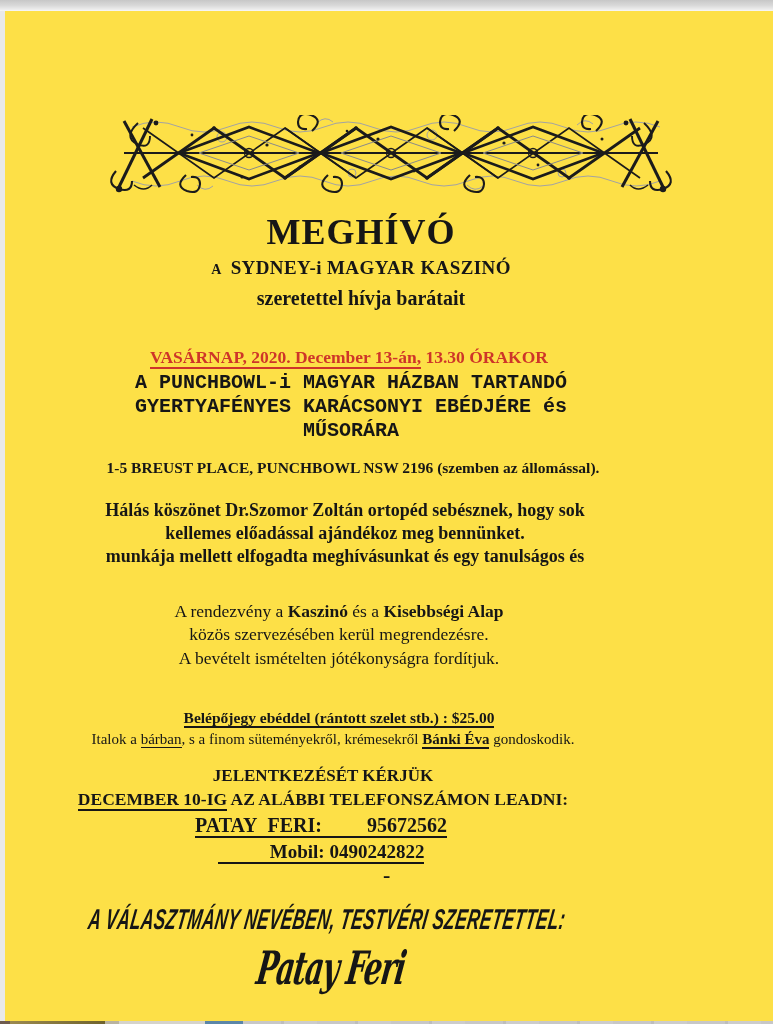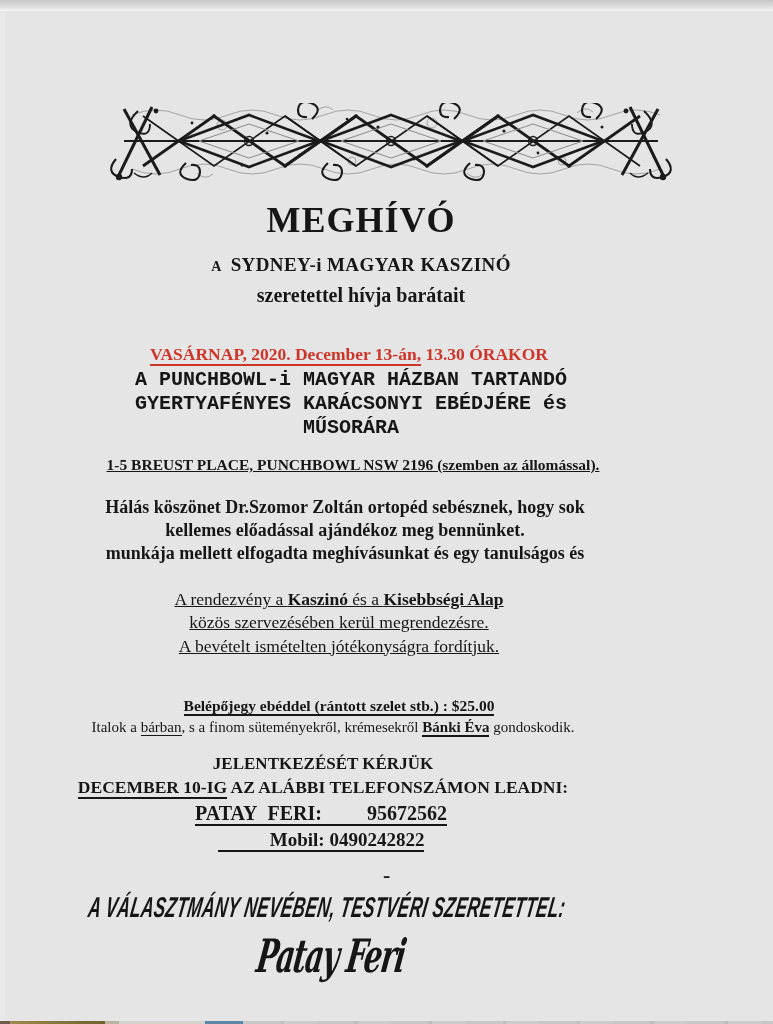--- a/index.html
+++ b/index.html
@@ -5,37 +5,37 @@
   :root { --accent-red:#ce3529; --ink:#161616; }
   html,body { margin:0; padding:0; }
   body {
     width:773px; height:1024px; position:relative; overflow:hidden;
     background:#fff; color:var(--ink);
     font-family:"Liberation Serif","DejaVu Serif",serif;
   }
   .topbar { position:absolute; top:0; left:0; right:0; height:11px;
     background:linear-gradient(180deg,#c7c7c7,#d9d9d9 50%,#efefef 90%,#f8f8f8); }
   .leftstrip { position:absolute; top:11px; left:0; width:5px; bottom:0; background:#e9e9e9; }
-  .page { position:absolute; top:11px; left:5px; right:0; bottom:0; background:#e5e5e5;
-    padding:0 86px 0 30px; }
+  .page { position:absolute; top:11px; left:5px; right:0; bottom:0; background:#fde047;
+    padding:12px 86px 0 30px; }
   .page > div { text-align:center; white-space:nowrap; }
 
   .ornament-wrap { margin-top:92px; transform:translateX(30px); height:82px; }
   .title   { margin-top:14px; line-height:42px; font-size:36px; font-weight:bold; letter-spacing:1px; }
-  .orgline { margin-top:11px; line-height:26px; font-size:19px; font-weight:bold; letter-spacing:.4px; }
+  .orgline { margin-top:2px; line-height:26px; font-size:19px; font-weight:bold; letter-spacing:.4px; }
   .orgline .sm { font-size:14px; margin-right:9px; }
   .tagline { margin-top:2px; line-height:26px; font-size:20px; font-weight:bold; }
 
   .redline { margin-top:34px; line-height:24px; font-size:17.5px; font-weight:bold;
     color:var(--accent-red); transform:translateX(-12px); }
   .venue   { margin-top:2px; line-height:24px; font-size:20px; font-weight:bold; transform:translateX(-10px);font-family:Liberation Mono, monospace; }
-  .address { margin-top:14px; line-height:21px; font-size:15.5px; font-weight:bold; transform:translateX(-8px);text-decoration:underline; }
+  .address { margin-top:14px; line-height:21px; font-size:15.5px; font-weight:bold; transform:translateX(-8px); }
 
   .thanks  { margin-top:21px; line-height:23px; font-size:18px; font-weight:bold; transform:translateX(-16px); }
-  .organiz { margin-top:23px; line-height:23.3px; font-size:17.5px; transform:translateX(-22px);text-decoration:underline; }
+  .organiz { margin-top:32px; line-height:23.3px; font-size:17.5px; transform:translateX(-22px); }
   .organiz b { font-weight:bold; }
 
   .ticket  { margin-top:37px; line-height:22px; font-size:15.5px; font-weight:bold; transform:translateX(-22px); }
   .drinks  { line-height:21px; font-size:15px; transform:translateX(-28px); }
 
   .c1 { margin-top:15px; line-height:22px; font-size:17px;   font-weight:bold; transform:translateX(-38px); }
   .c2 { line-height:24px; font-size:17.5px; font-weight:bold; transform:translateX(-38px); }
   .c3 { margin-top:1px; line-height:27px; font-size:20px;  font-weight:bold; transform:translateX(-40px); }
   .c4 { line-height:26px; font-size:19px;  font-weight:bold; transform:translateX(-40px); }
 

